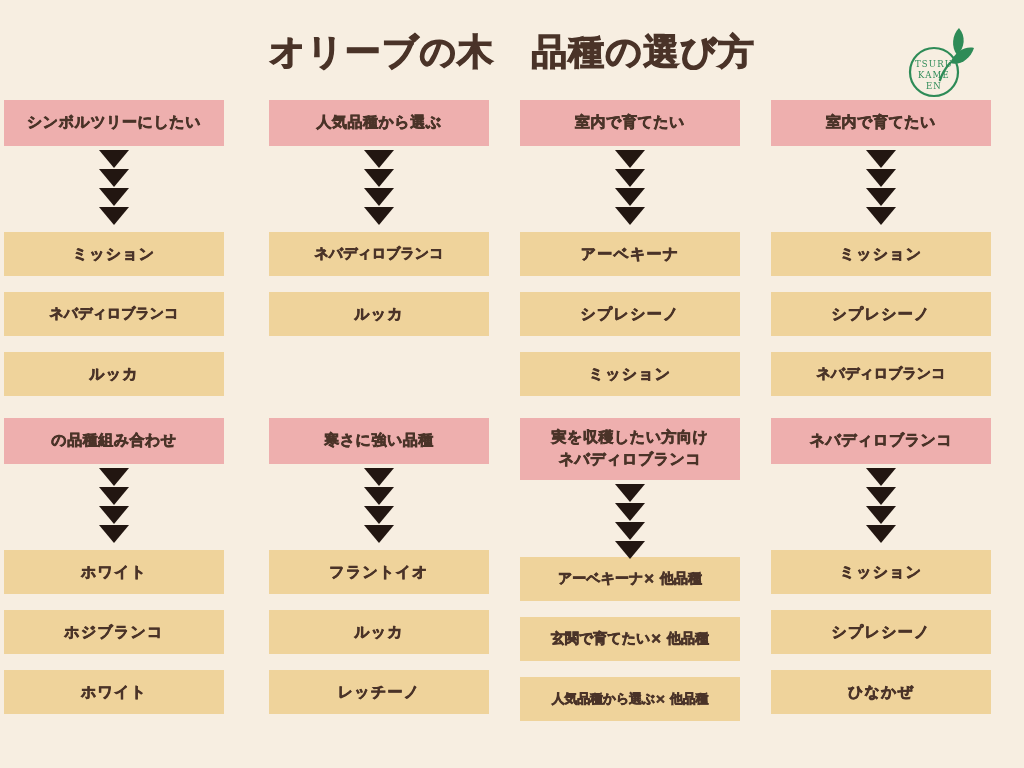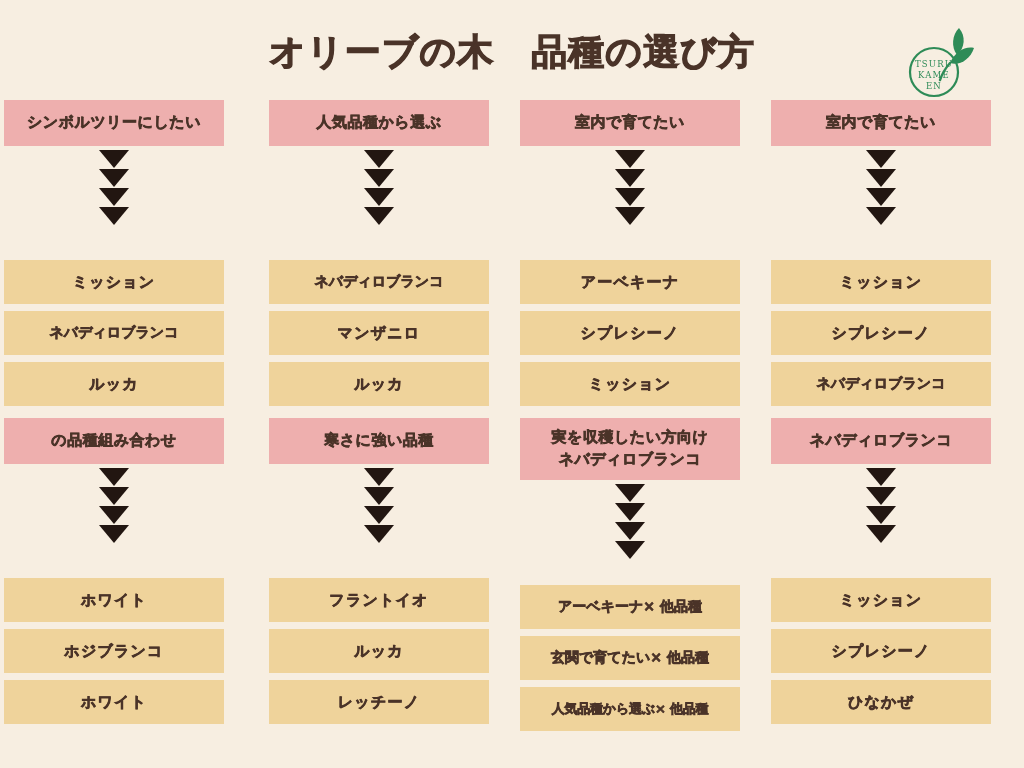--- a/index.html
+++ b/index.html
@@ -109,22 +109,21 @@
     border-left: 15px solid transparent;
     border-right: 15px solid transparent;
     border-top: 18px solid #221611;
     margin-bottom: 1px;
   }
 
   
   .items {
     display: flex;
     flex-direction: column;
-    gap: 7px;
-    margin-top: 28px;
+    gap: 16px;
   }
   .item-box {
     background: #efd39b;
     color: #4a3328;
     height: 44px;
     display: flex;
     align-items: center;
     justify-content: center;
     text-align: center;
     font-size: 15px;
@@ -189,21 +188,20 @@
         <span class="hl">人気品種から選ぶ</span>
       </div>
       <div class="arrows">
         <span class="chev"></span>
         <span class="chev"></span>
         <span class="chev"></span>
         <span class="chev"></span>
       </div>
       <div class="items">
         <div class="item-box squeeze">ネバディロブランコ</div>
-        <div class="item-box">マンザニロ</div>
         <div class="item-box">ルッカ</div>
       </div>
     </div>
 
     <div class="column col-2">
       <div class="col-header">
         <span class="hl">室内で育てたい</span>
       </div>
       <div class="arrows">
         <span class="chev"></span>

